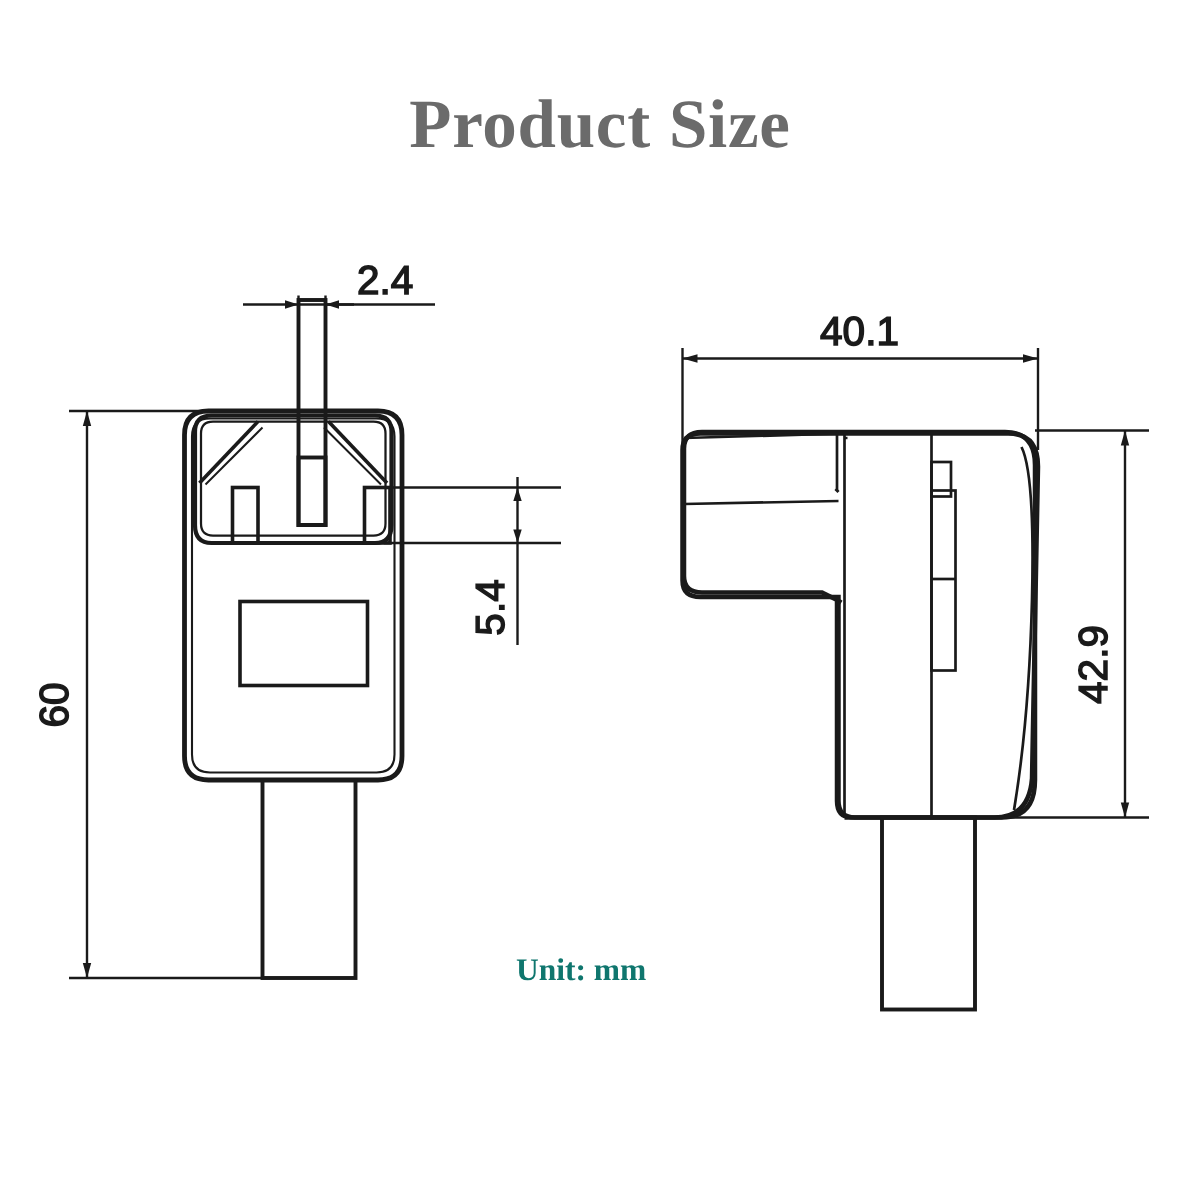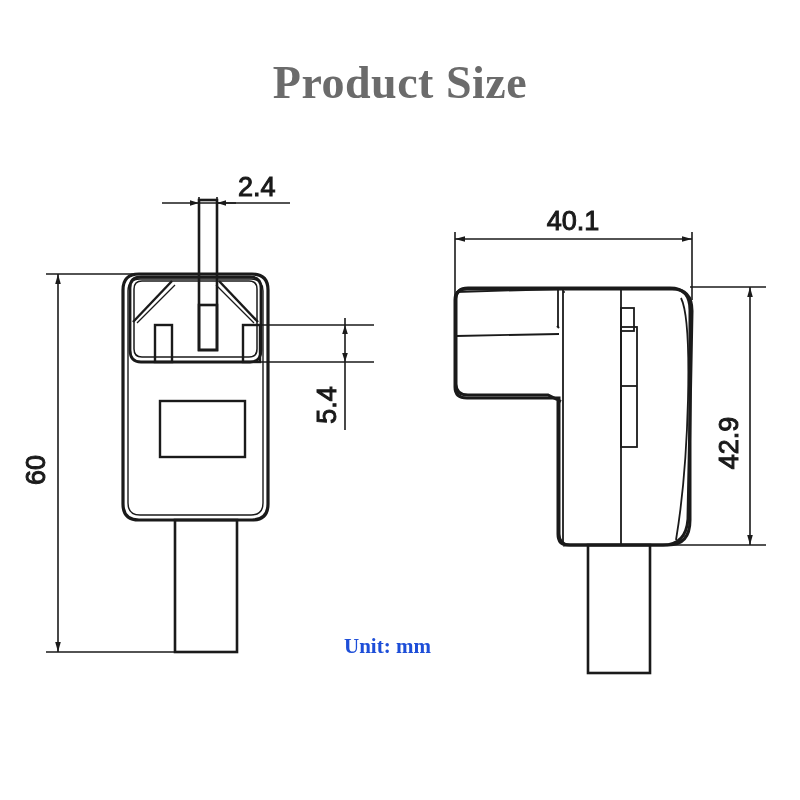--- a/index.html
+++ b/index.html
@@ -34,21 +34,21 @@
     color: #6b6b6b;
     white-space: nowrap;
   }
   .unit-label {
     position: absolute;
     left: 344px;
     top: 634px;
     font-family: "Liberation Serif", "DejaVu Serif", serif;
     font-weight: bold;
     font-size: 21px;
-    color: #1d4ed8;
+    color: #0f766e;
     white-space: nowrap;
   }
   svg.drawing {
     position: absolute;
     left: 0;
     top: 0;
     width: 800px;
     height: 800px;
   }
   .dim-text {

